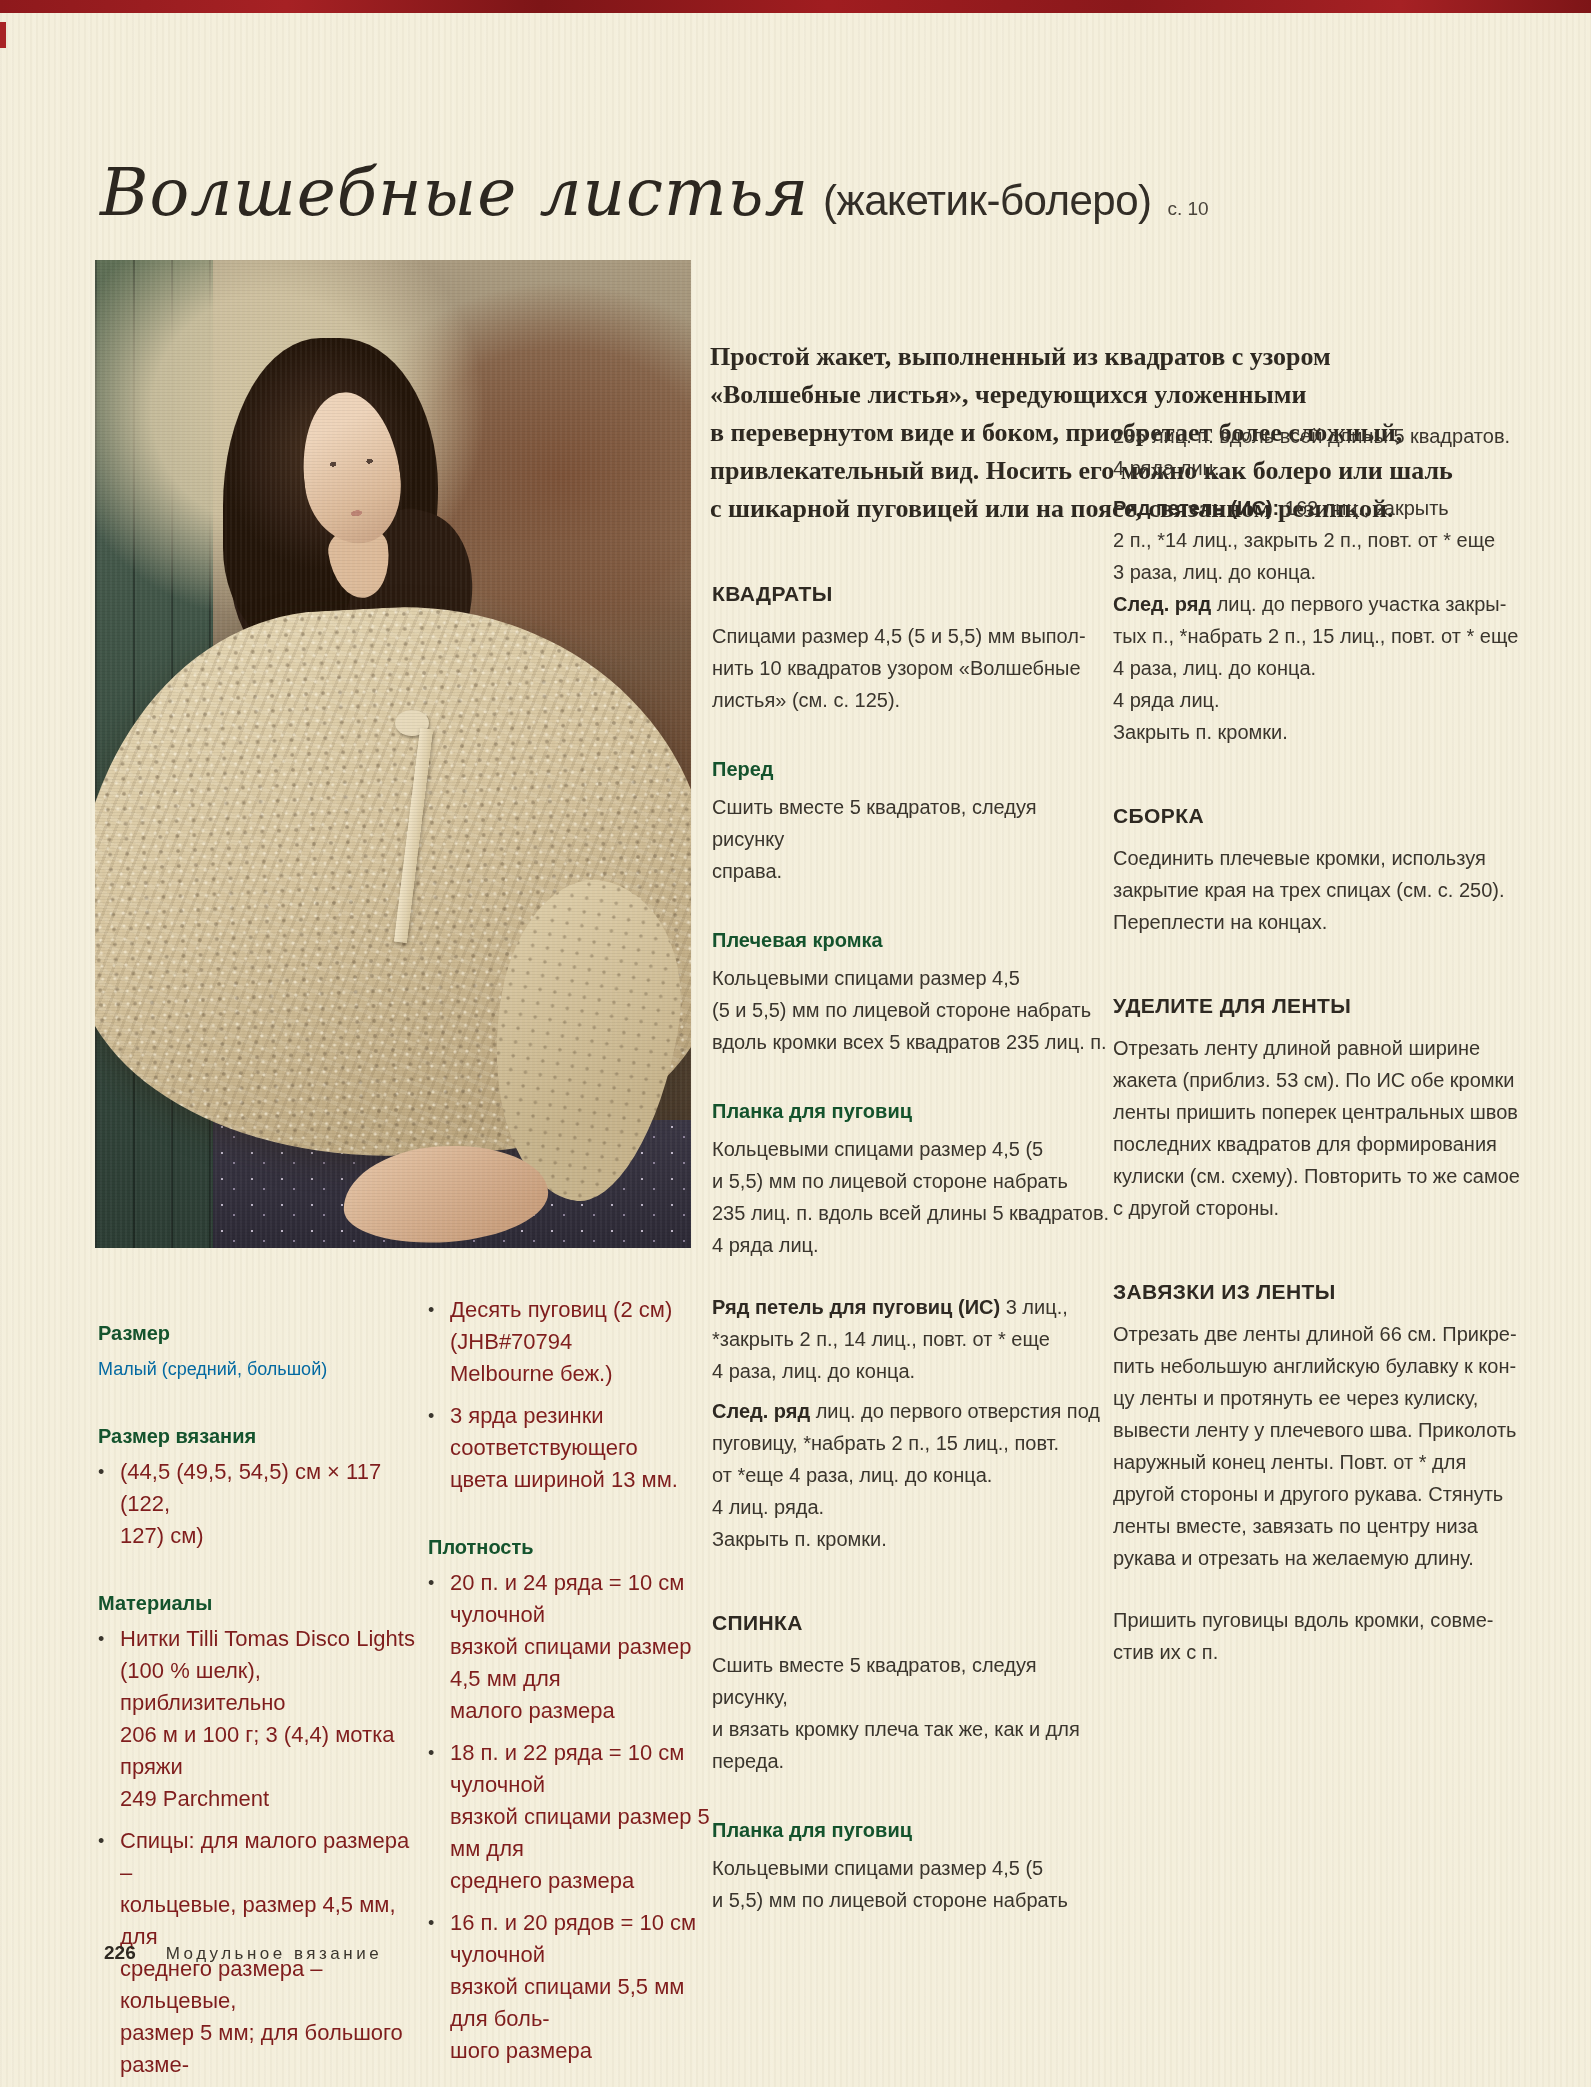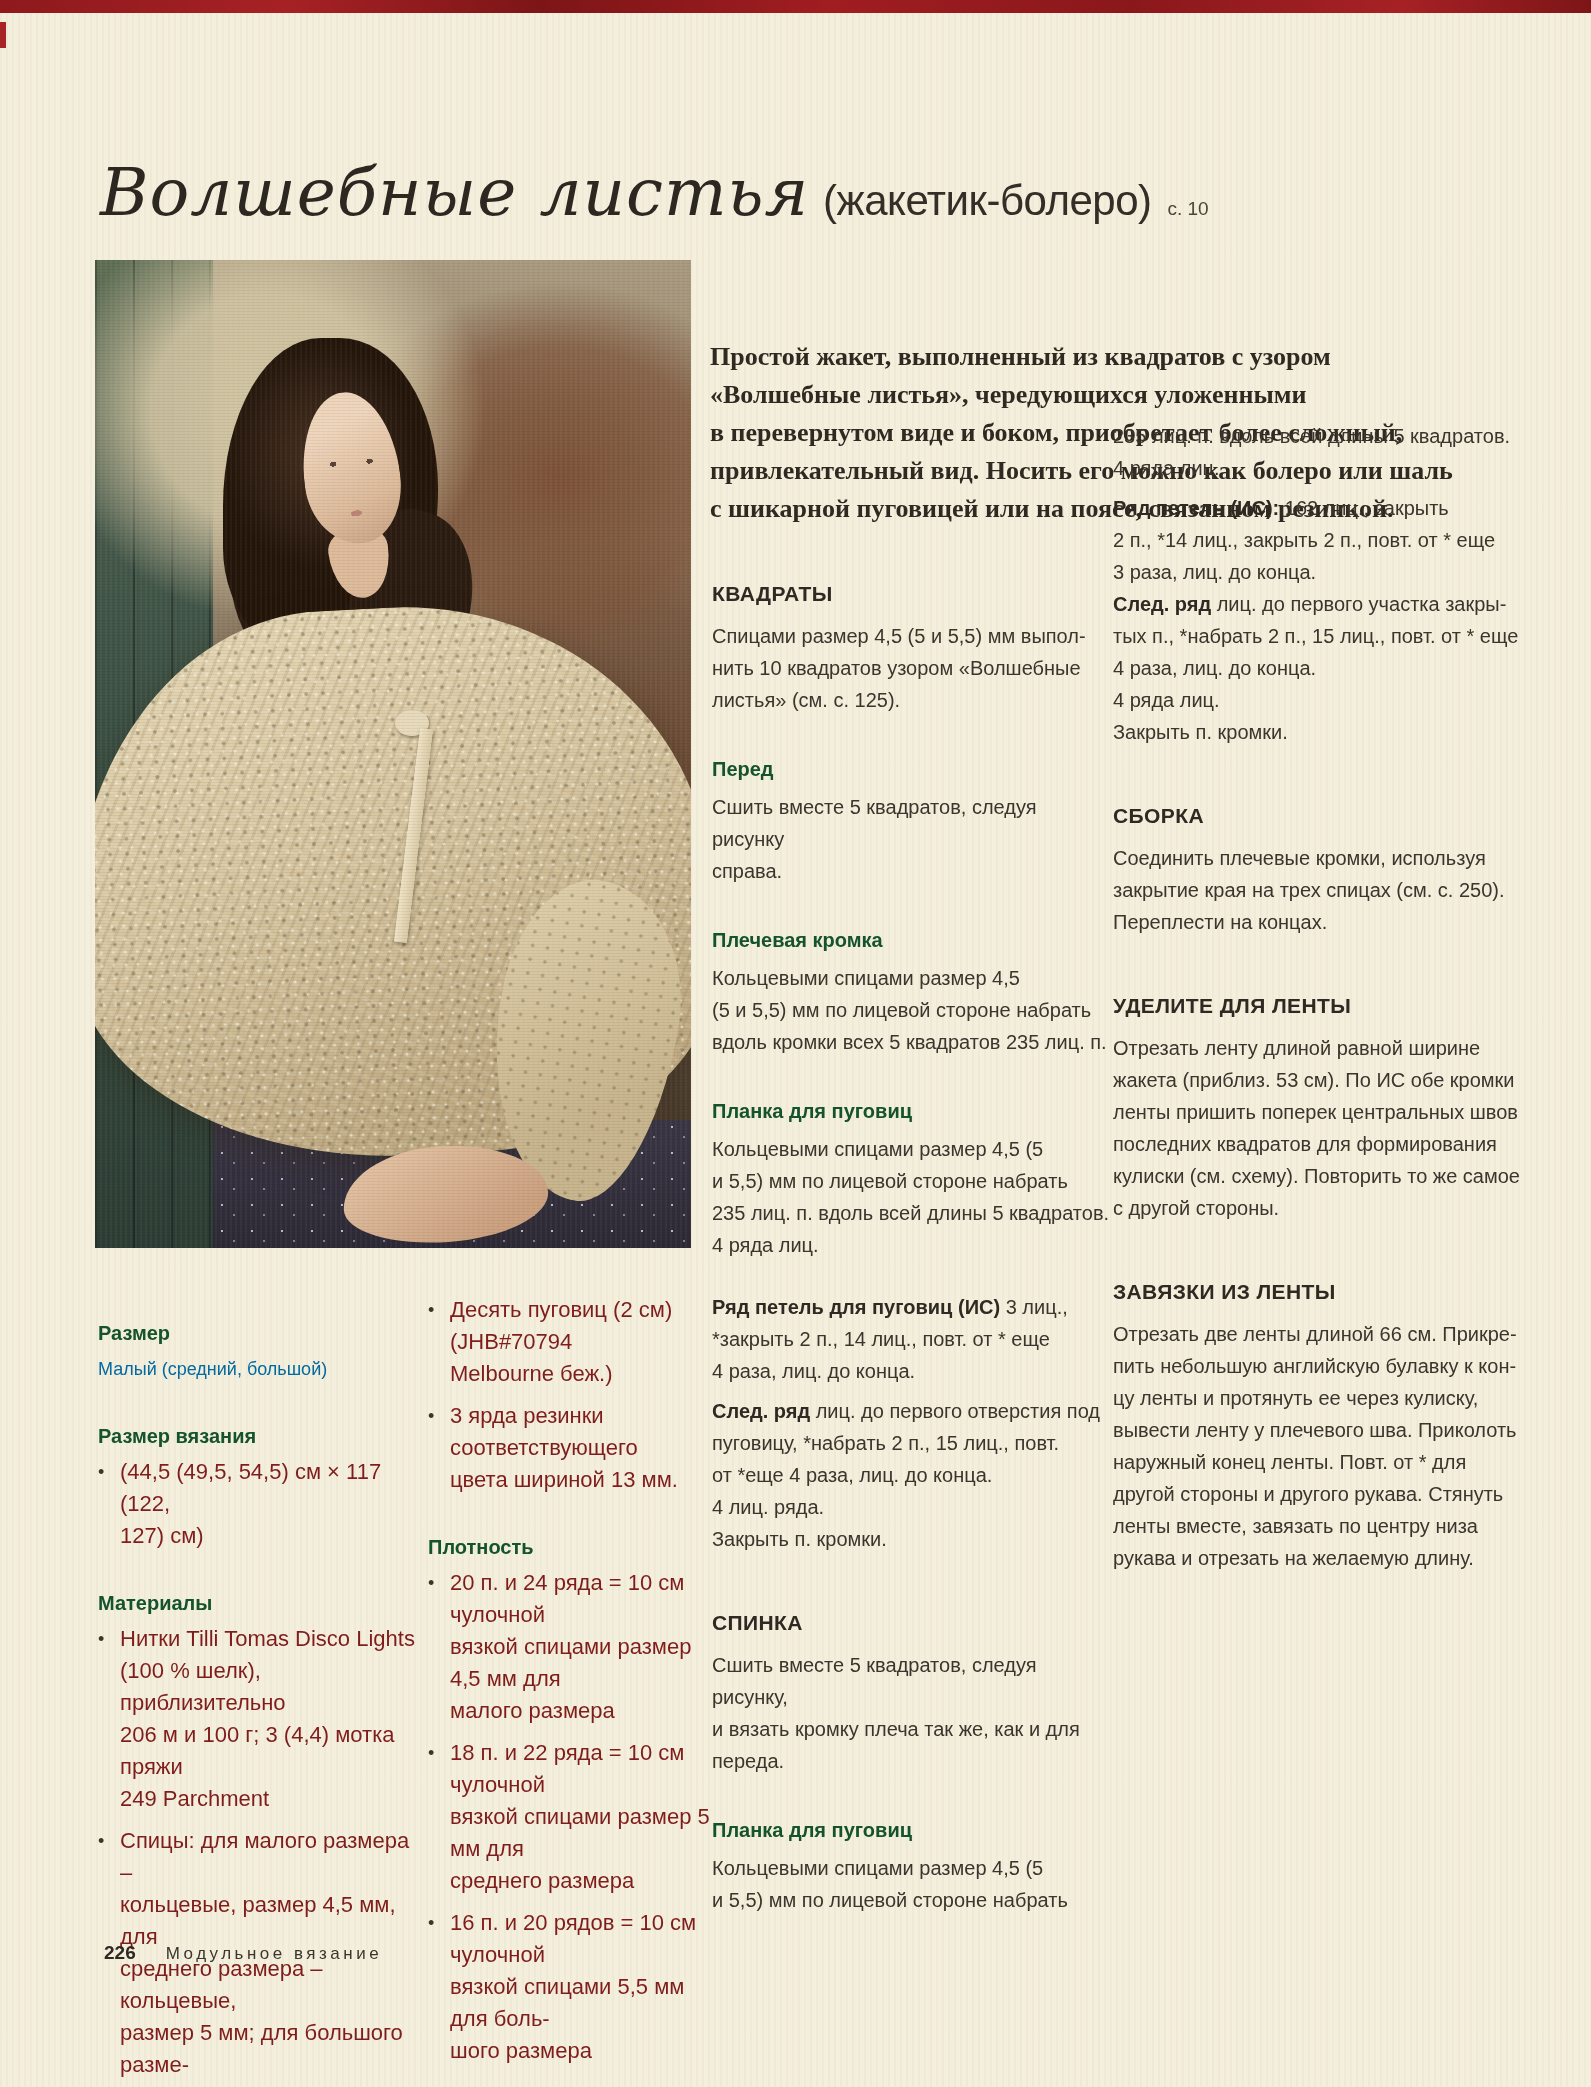--- a/index.html
+++ b/index.html
@@ -309,18 +309,20 @@
 с другой стороны.</p>
   <div class="h-sec">ЗАВЯЗКИ ИЗ ЛЕНТЫ</div>
   <p class="body-p">Отрезать две ленты длиной 66 см. Прикре-
 пить небольшую английскую булавку к кон-
 цу ленты и протянуть ее через кулиску,
 вывести ленту у плечевого шва. Приколоть
 наружный конец ленты. Повт. от * для
 другой стороны и другого рукава. Стянуть
 ленты вместе, завязать по центру низа
 рукава и отрезать на желаемую длину.</p>
+  <p class="body-p gap-top">Пришить пуговицы вдоль кромки, совме-
+стив их с п.</p>
 </section>
 
 <div class="footer">
   <span class="pageno">226</span>
   <span class="bookname">Модульное вязание</span>
 </div>
 
 </body></html>

